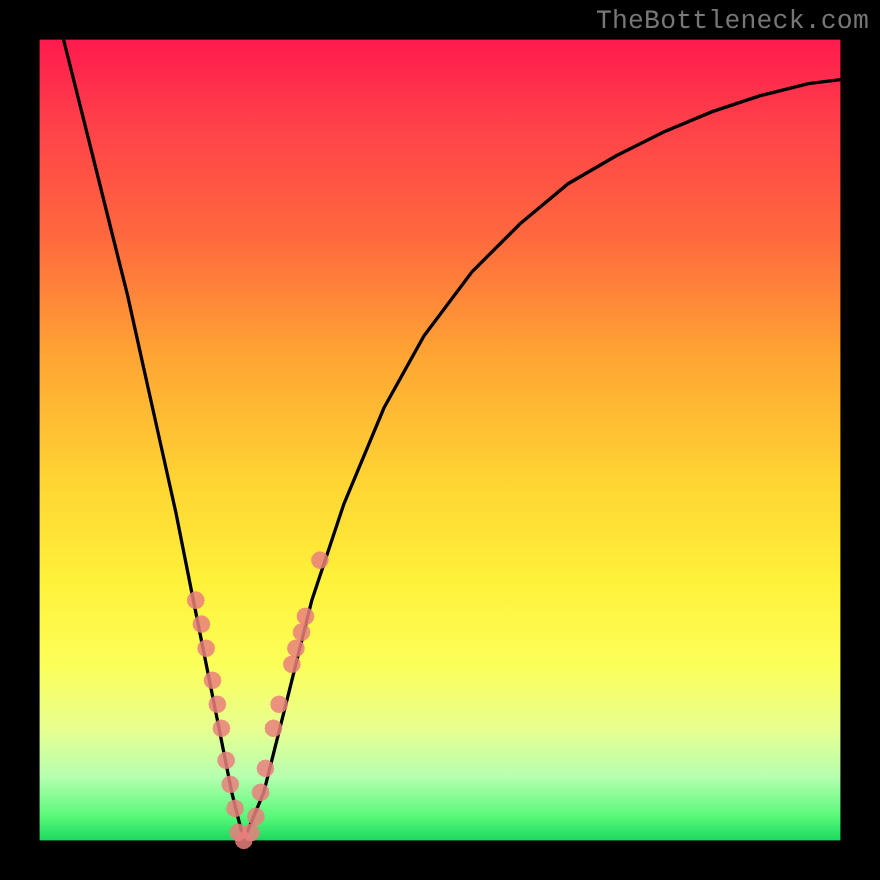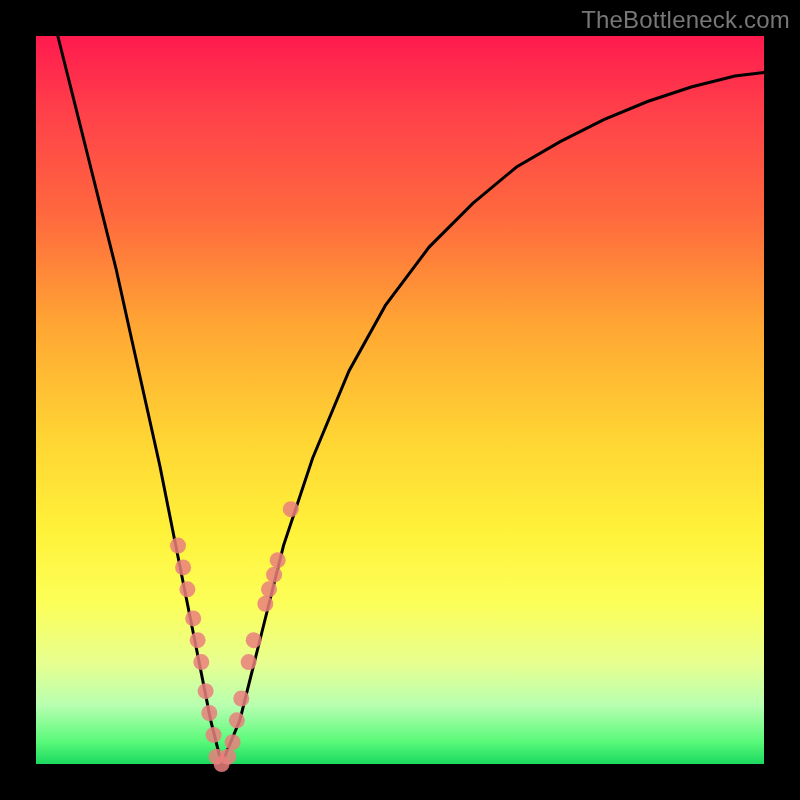--- a/index.html
+++ b/index.html
@@ -11,20 +11,21 @@
     overflow: hidden;
     font-family: Arial, Helvetica, sans-serif;
   }
   .frame {
     position: absolute;
     left: 0;
     top: 0;
     width: 800px;
     height: 800px;
     background: #000;
+    font-family: Liberation Mono, monospace;
   }
   .plot-area {
     position: absolute;
     left: 36px;
     top: 36px;
     width: 728px;
     height: 728px;
     background: linear-gradient(to bottom,
       #ff1a4e 0%,
       #ff3f4a 10%,

